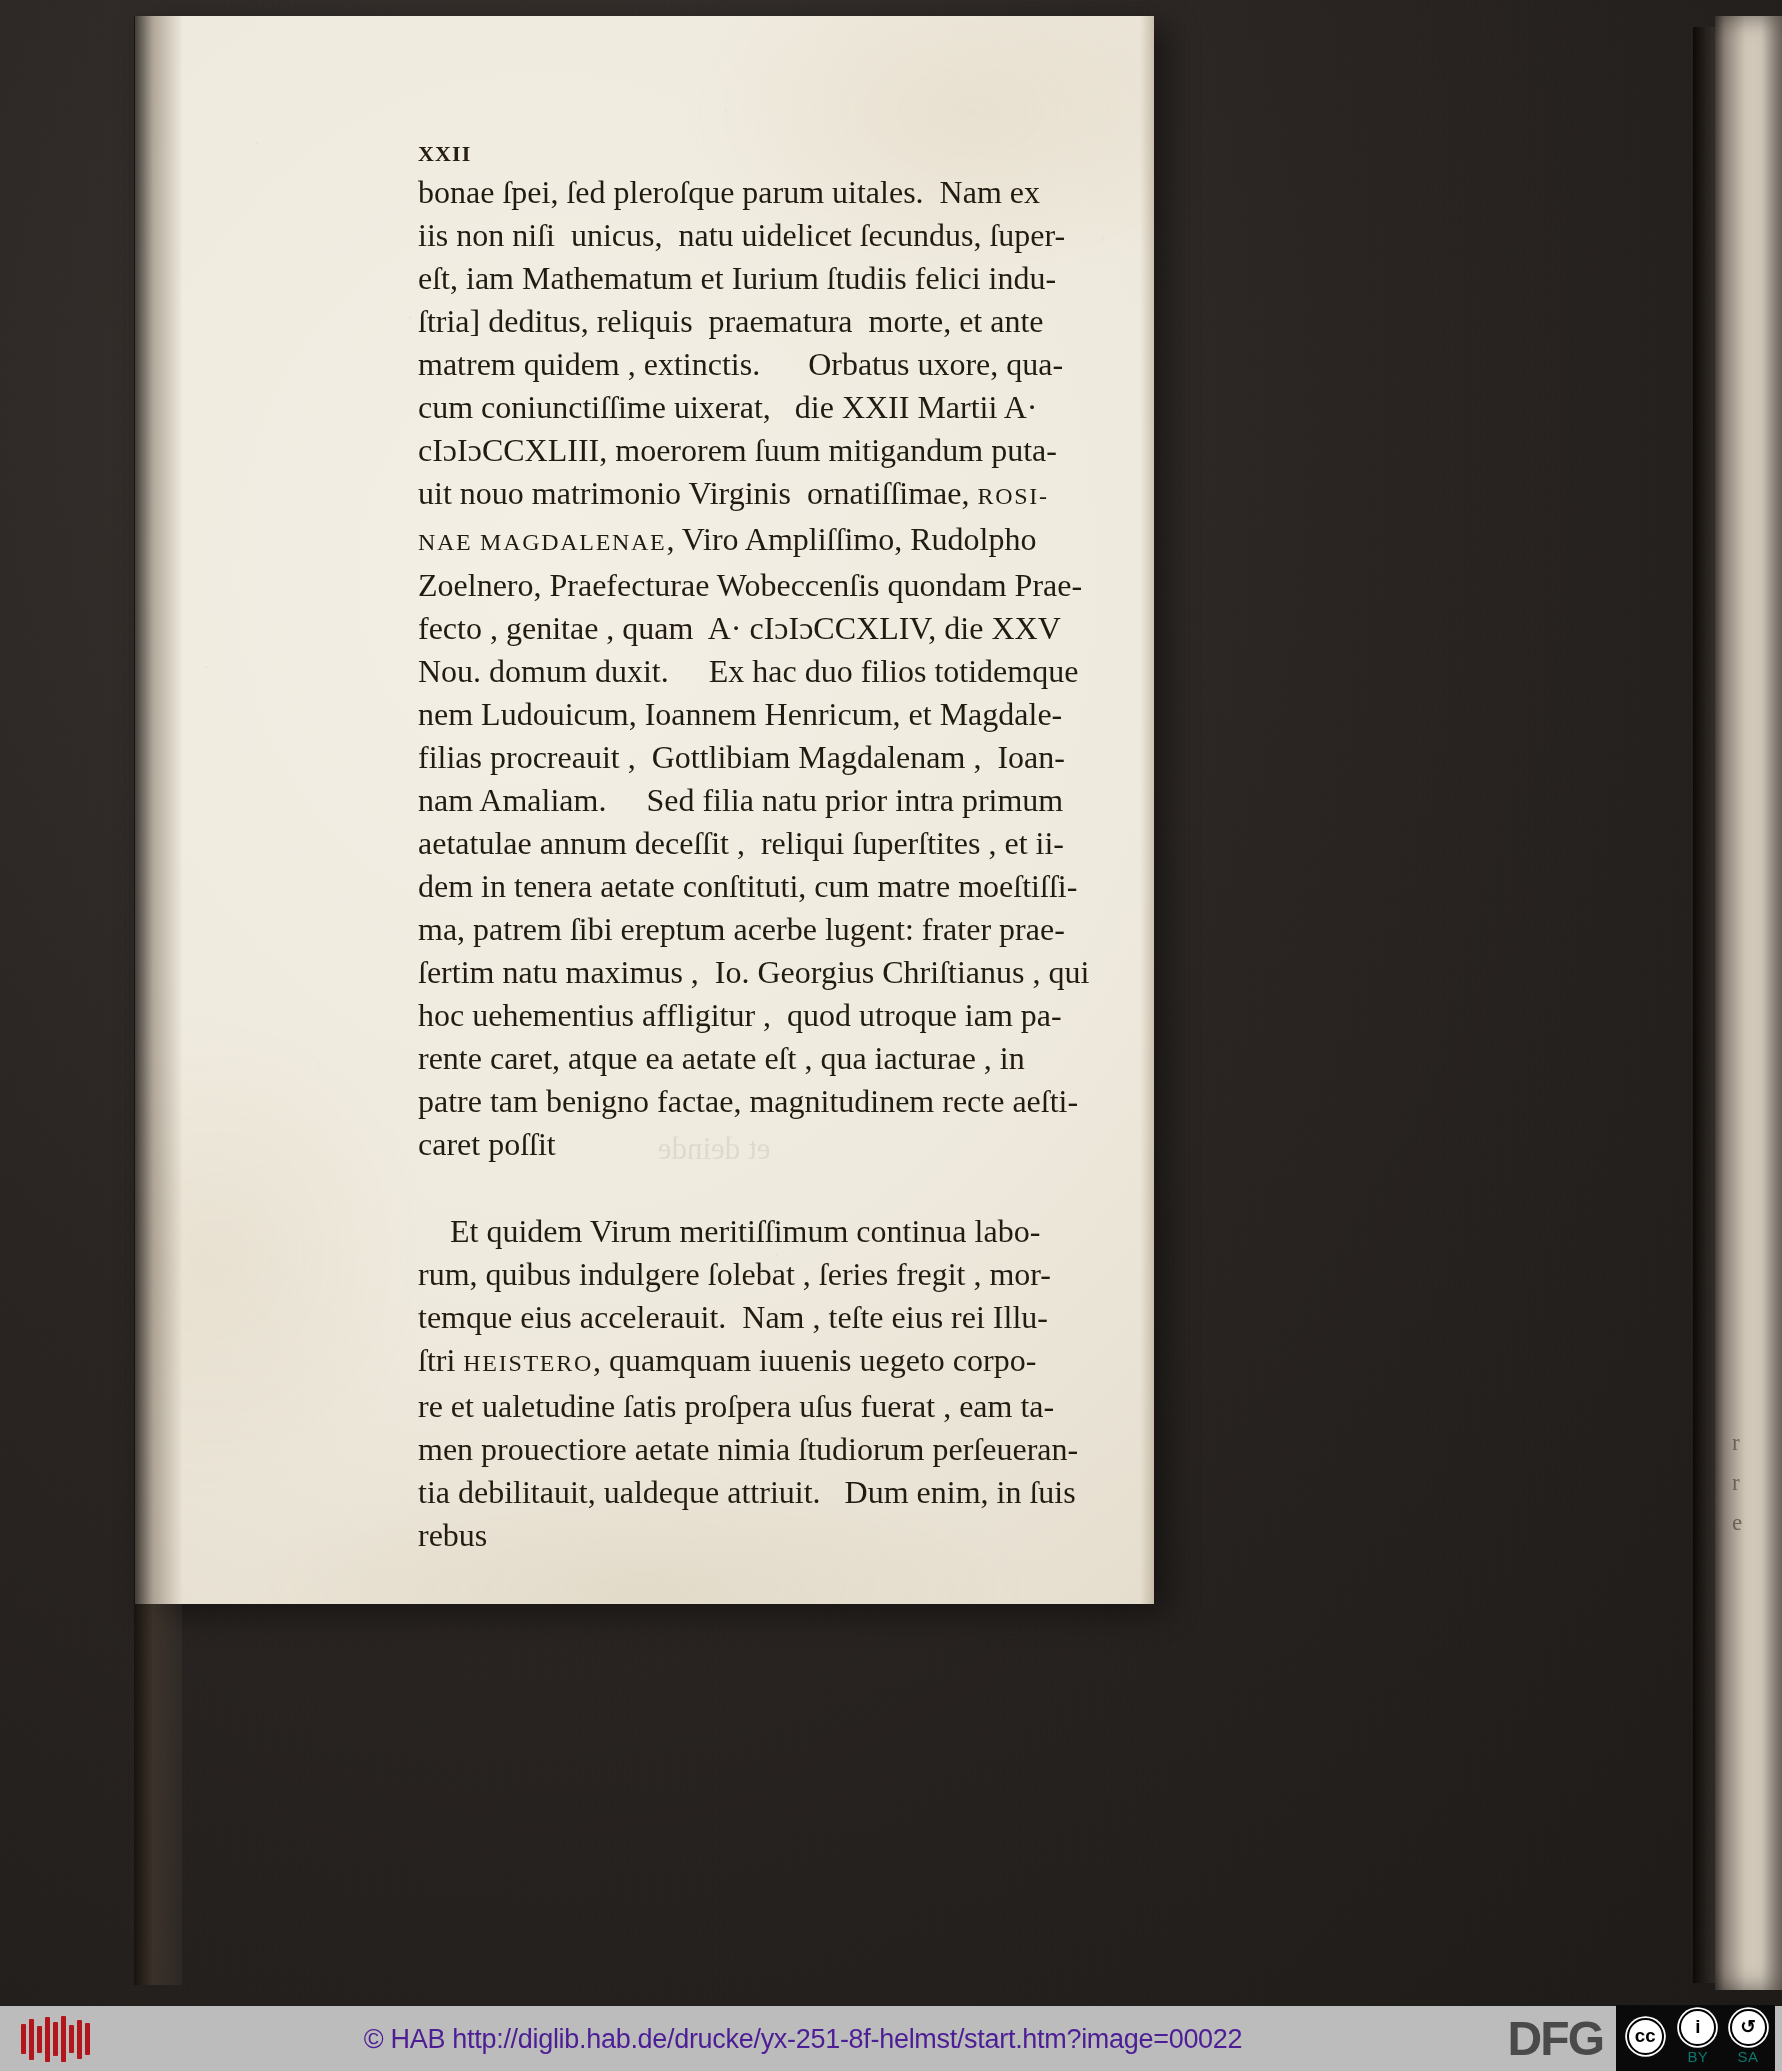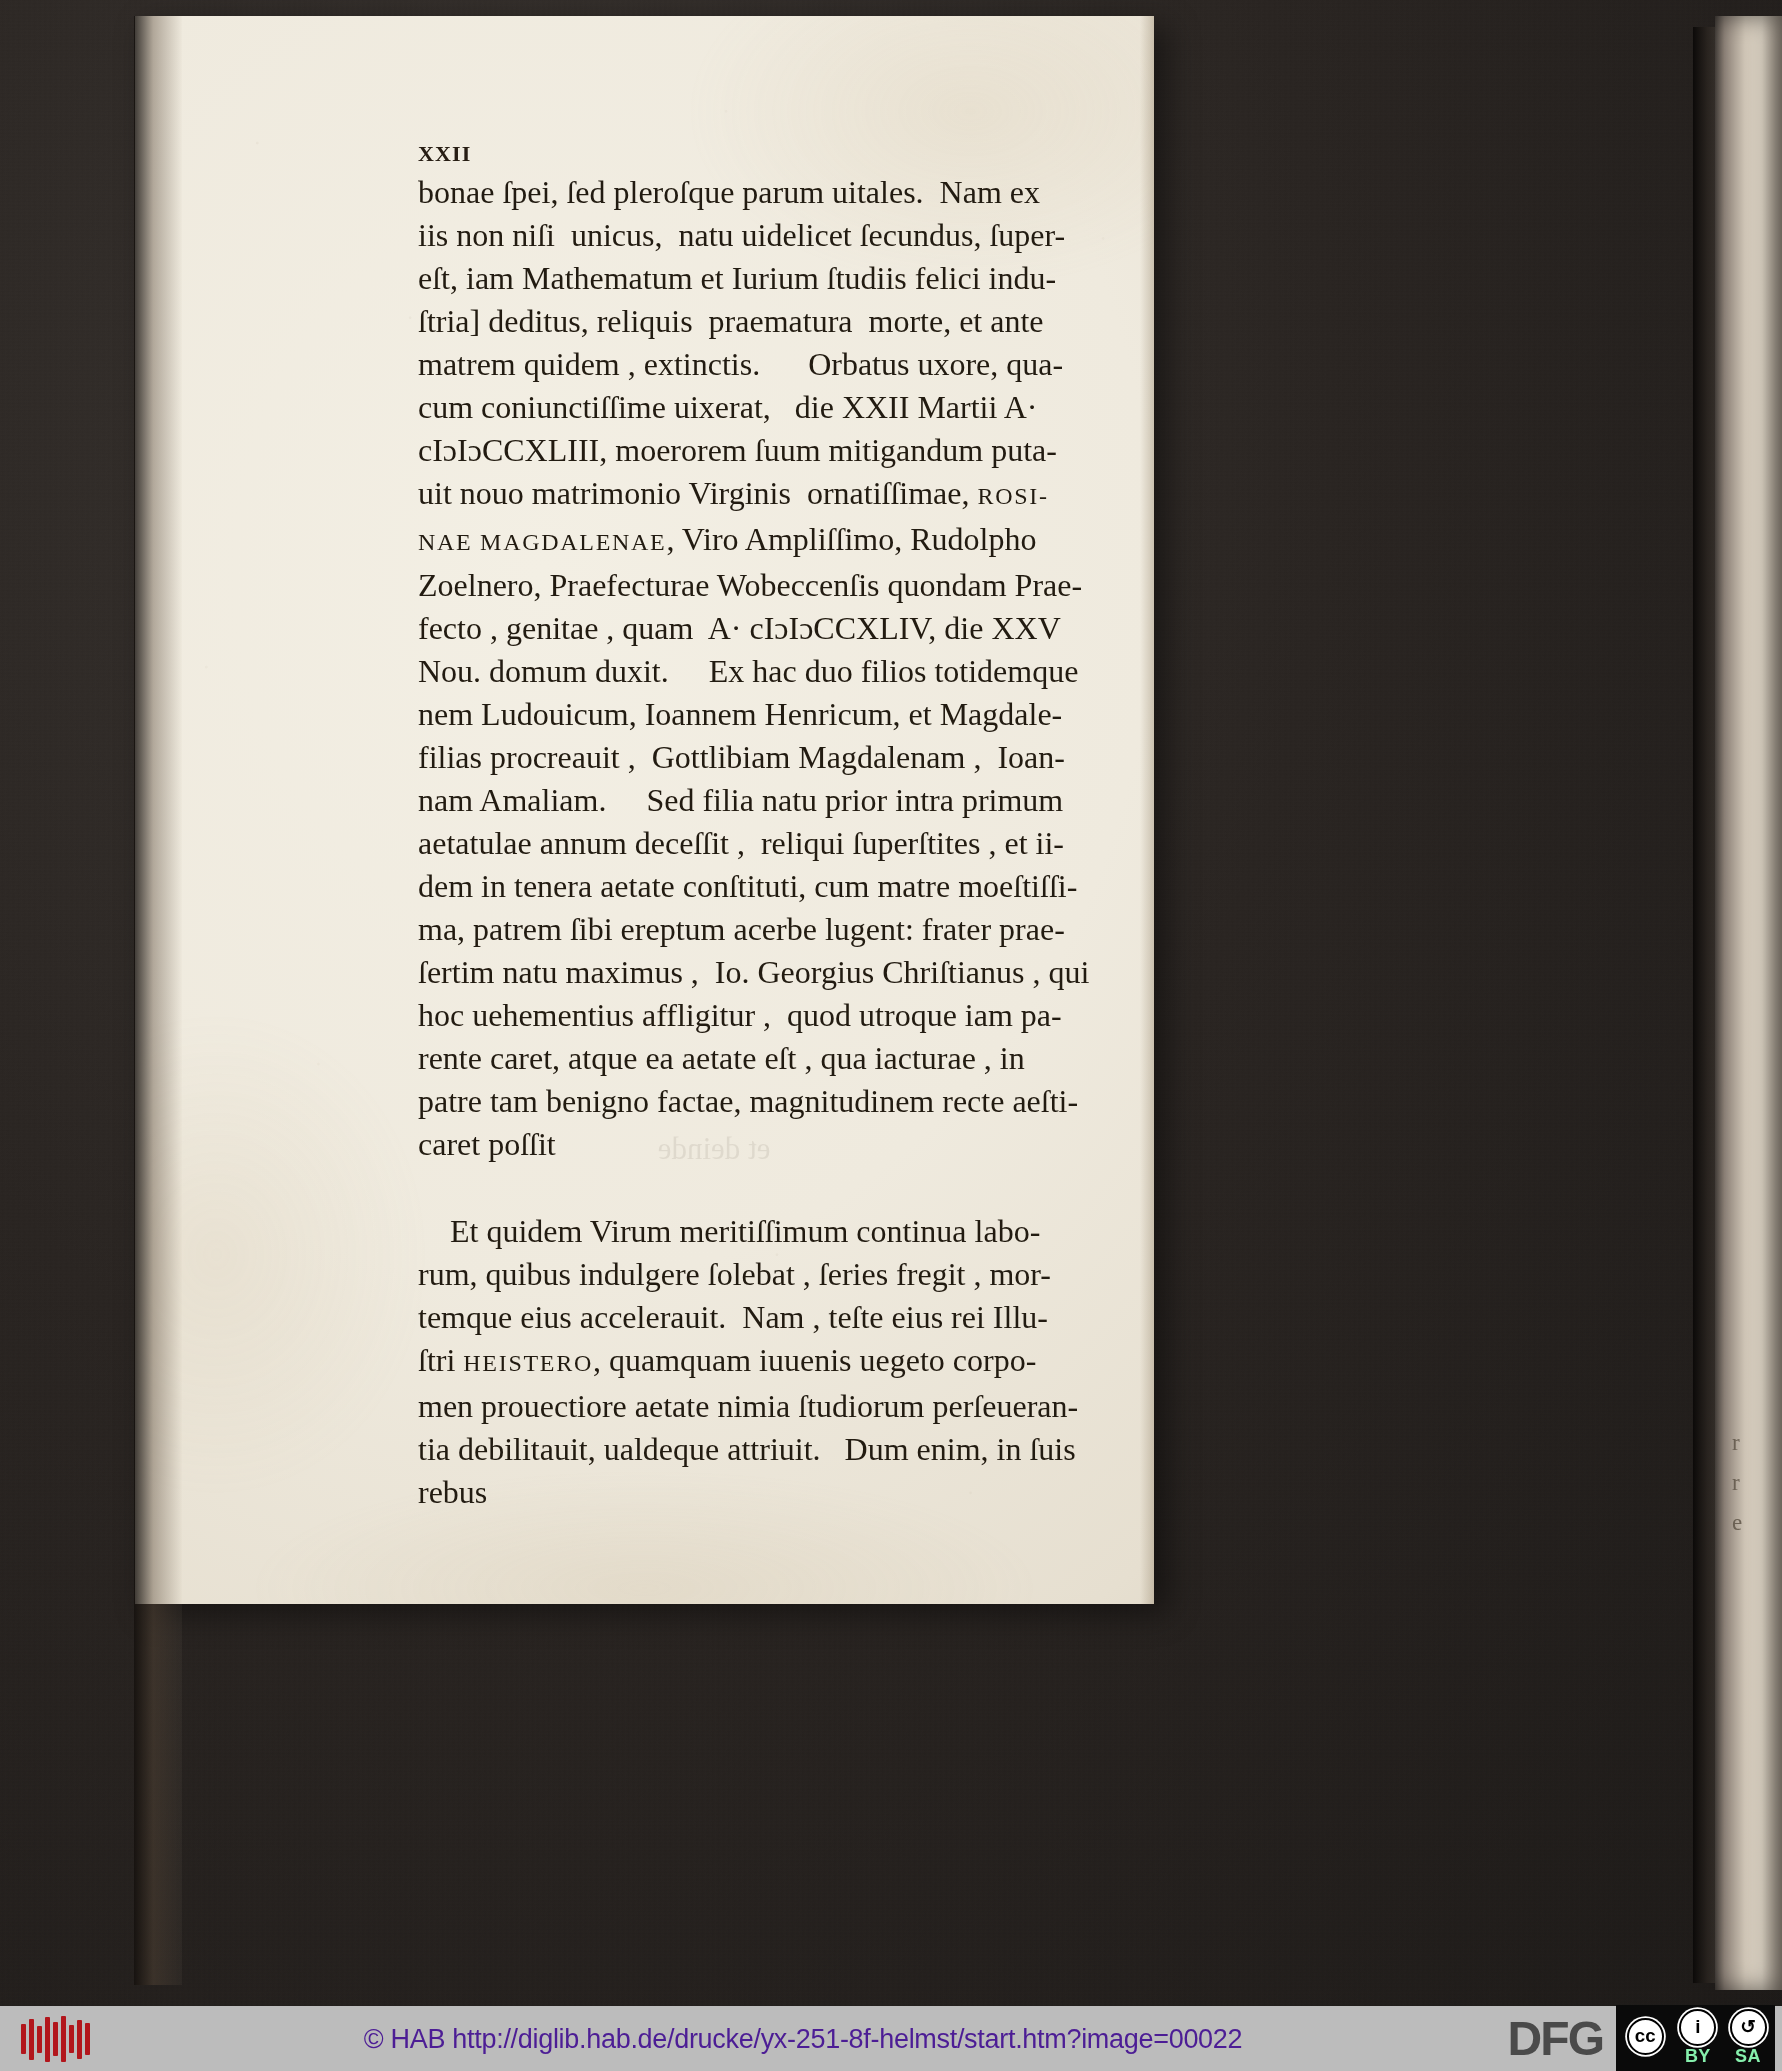--- a/index.html
+++ b/index.html
@@ -250,22 +250,22 @@
     background: #fff; color: #000;
     display: flex; align-items: center; justify-content: center;
     font-family: "Liberation Sans", sans-serif;
     font-weight: bold; font-size: 18.7px;
     border: 2.7px solid #000;
     box-shadow: 0 0 0 1.8px #fff;
     box-sizing: border-box;
   }
   .cc-sub {
     font-family: "Liberation Sans", sans-serif;
-    font-size: 18px; font-weight: bold;
-    color: #86efac; letter-spacing: 0.4px;
+    font-size: 15px; font-weight: normal;
+    color: #0f766e; letter-spacing: 0.4px;
   }
 </style>
 </head>
 <body>
 
 <div id="scan">
 
   <div class="backdrop"></div>
   <div class="backdrop-noise"></div>
 
@@ -311,20 +311,21 @@
         <span class="ln">caret poſſit</span>
       </div>
 
       <span class="gap"></span>
 
       <div class="para">
         <span class="ln">    Et quidem Virum meritiſſimum continua labo-</span>
         <span class="ln">rum, quibus indulgere ſolebat , ſeries fregit , mor-</span>
         <span class="ln">temque eius accelerauit.  Nam , teſte eius rei Illu-</span>
         <span class="ln"><span>ſtri </span><span class="sc">HEISTERO</span><span>, quamquam iuuenis uegeto corpo-</span></span>
+        <span class="ln">re et ualetudine ſatis proſpera uſus fuerat , eam ta-</span>
         <span class="ln">men prouectiore aetate nimia ſtudiorum perſeueran-</span>
         <span class="ln">tia debilitauit, ualdeque attriuit.   Dum enim, in ſuis</span>
       </div>
 
       <div class="catchword">rebus</div>
 
     </div>
   </div>
 
   <div class="gutter"></div>

